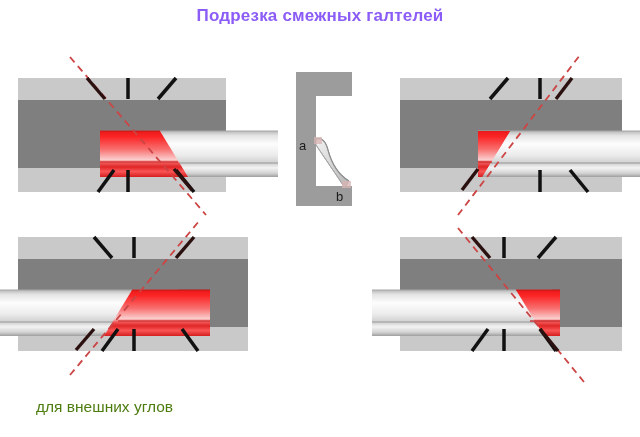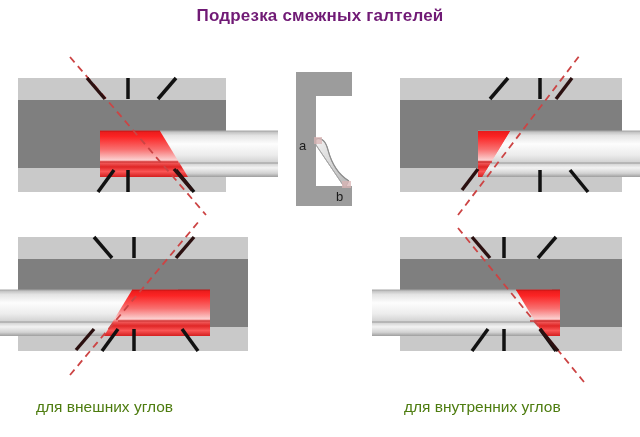--- a/index.html
+++ b/index.html
@@ -22,21 +22,21 @@
   }
   #title {
     position: absolute;
     left: 0;
     top: 6px;
     width: 640px;
     text-align: center;
     font-family: "Liberation Sans", sans-serif;
     font-size: 17px;
     font-weight: bold;
-    color: #701a75;
+    color: #8b5cf6;
     letter-spacing: 0.2px;
   }
   .caption {
     position: absolute;
     font-family: "Liberation Sans", sans-serif;
     font-size: 15.5px;
     color: #4d7c0f;
     white-space: nowrap;
   }
   #caption-left  { left: 36px;  top: 398px; }
@@ -225,15 +225,14 @@
       <g>
         <line x1="458" y1="228" x2="584" y2="382" stroke="#cc4444" stroke-width="1.8" stroke-dasharray="7 5"></line>
         <line x1="472" y1="237" x2="490" y2="258" stroke="#2b1010" stroke-width="3.4"></line>
         <line x1="540" y1="329" x2="558" y2="351" stroke="#2b1010" stroke-width="3.4"></line>
       </g>
     </g>
   </svg>
 
   <div class="caption" id="caption-left">для внешних углов</div>
 
-  <div class="caption" id="caption-right">для внутренних углов</div>
 
 </div>
 
 </body></html>

